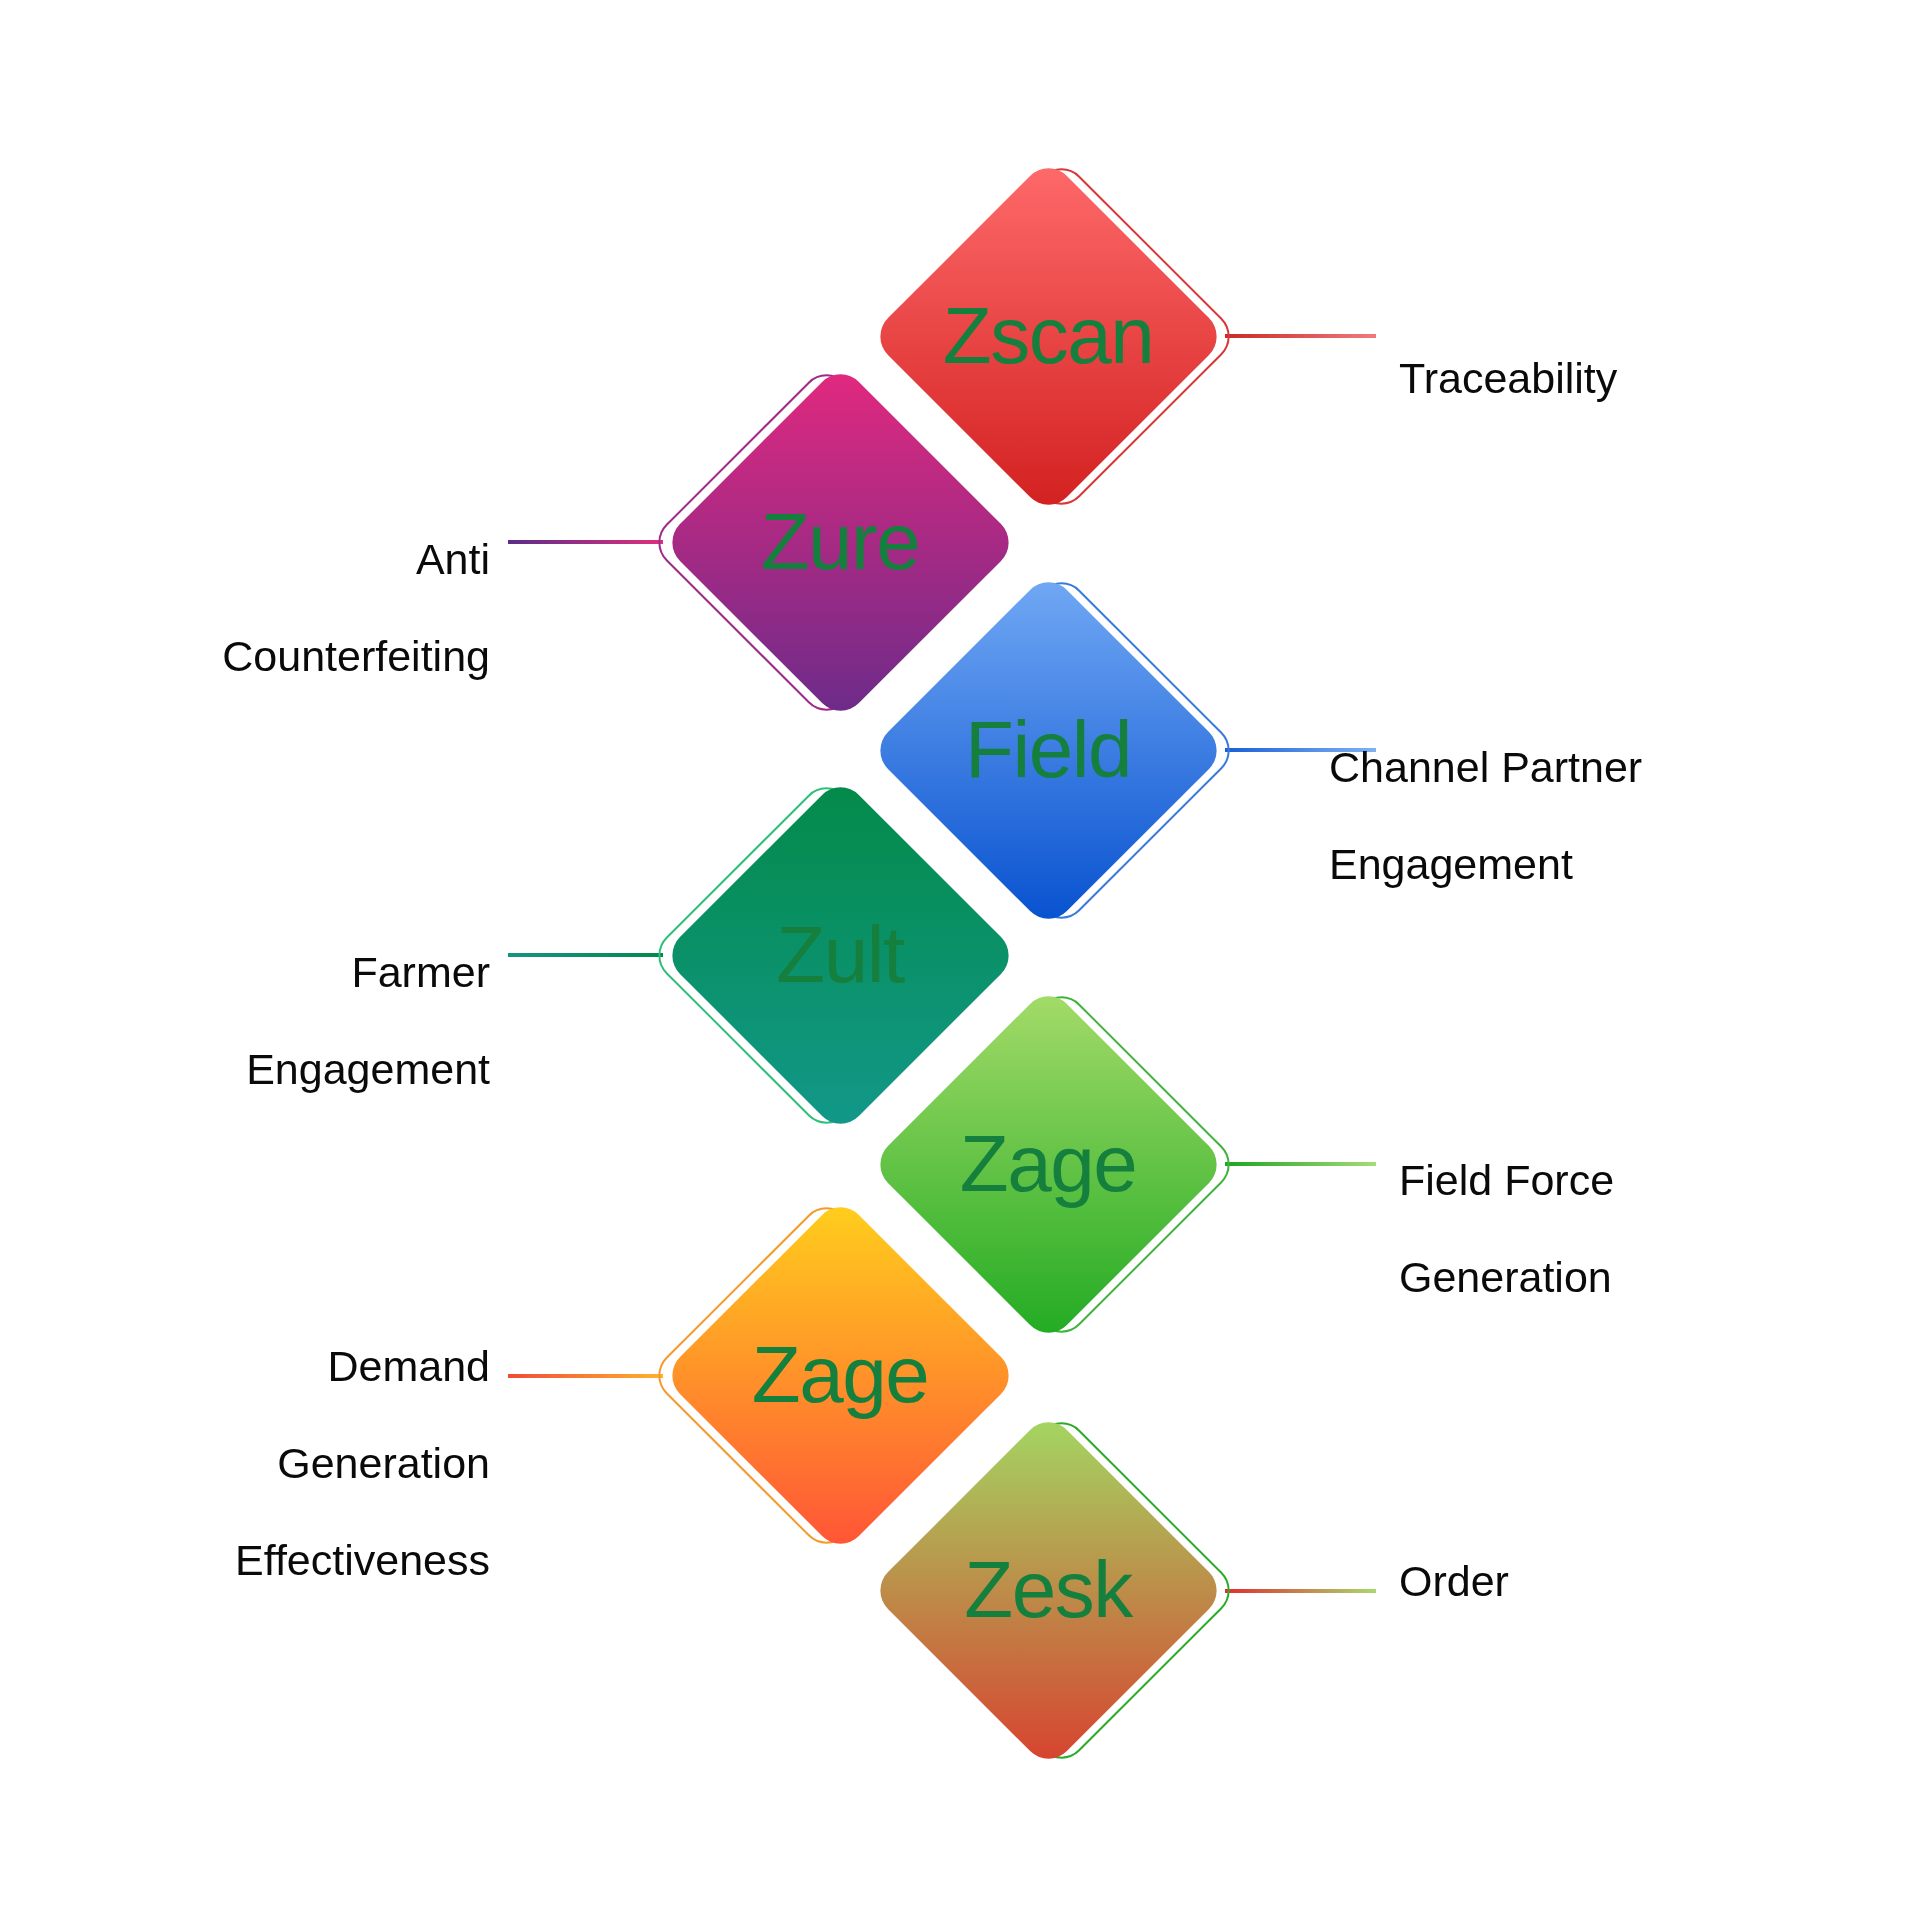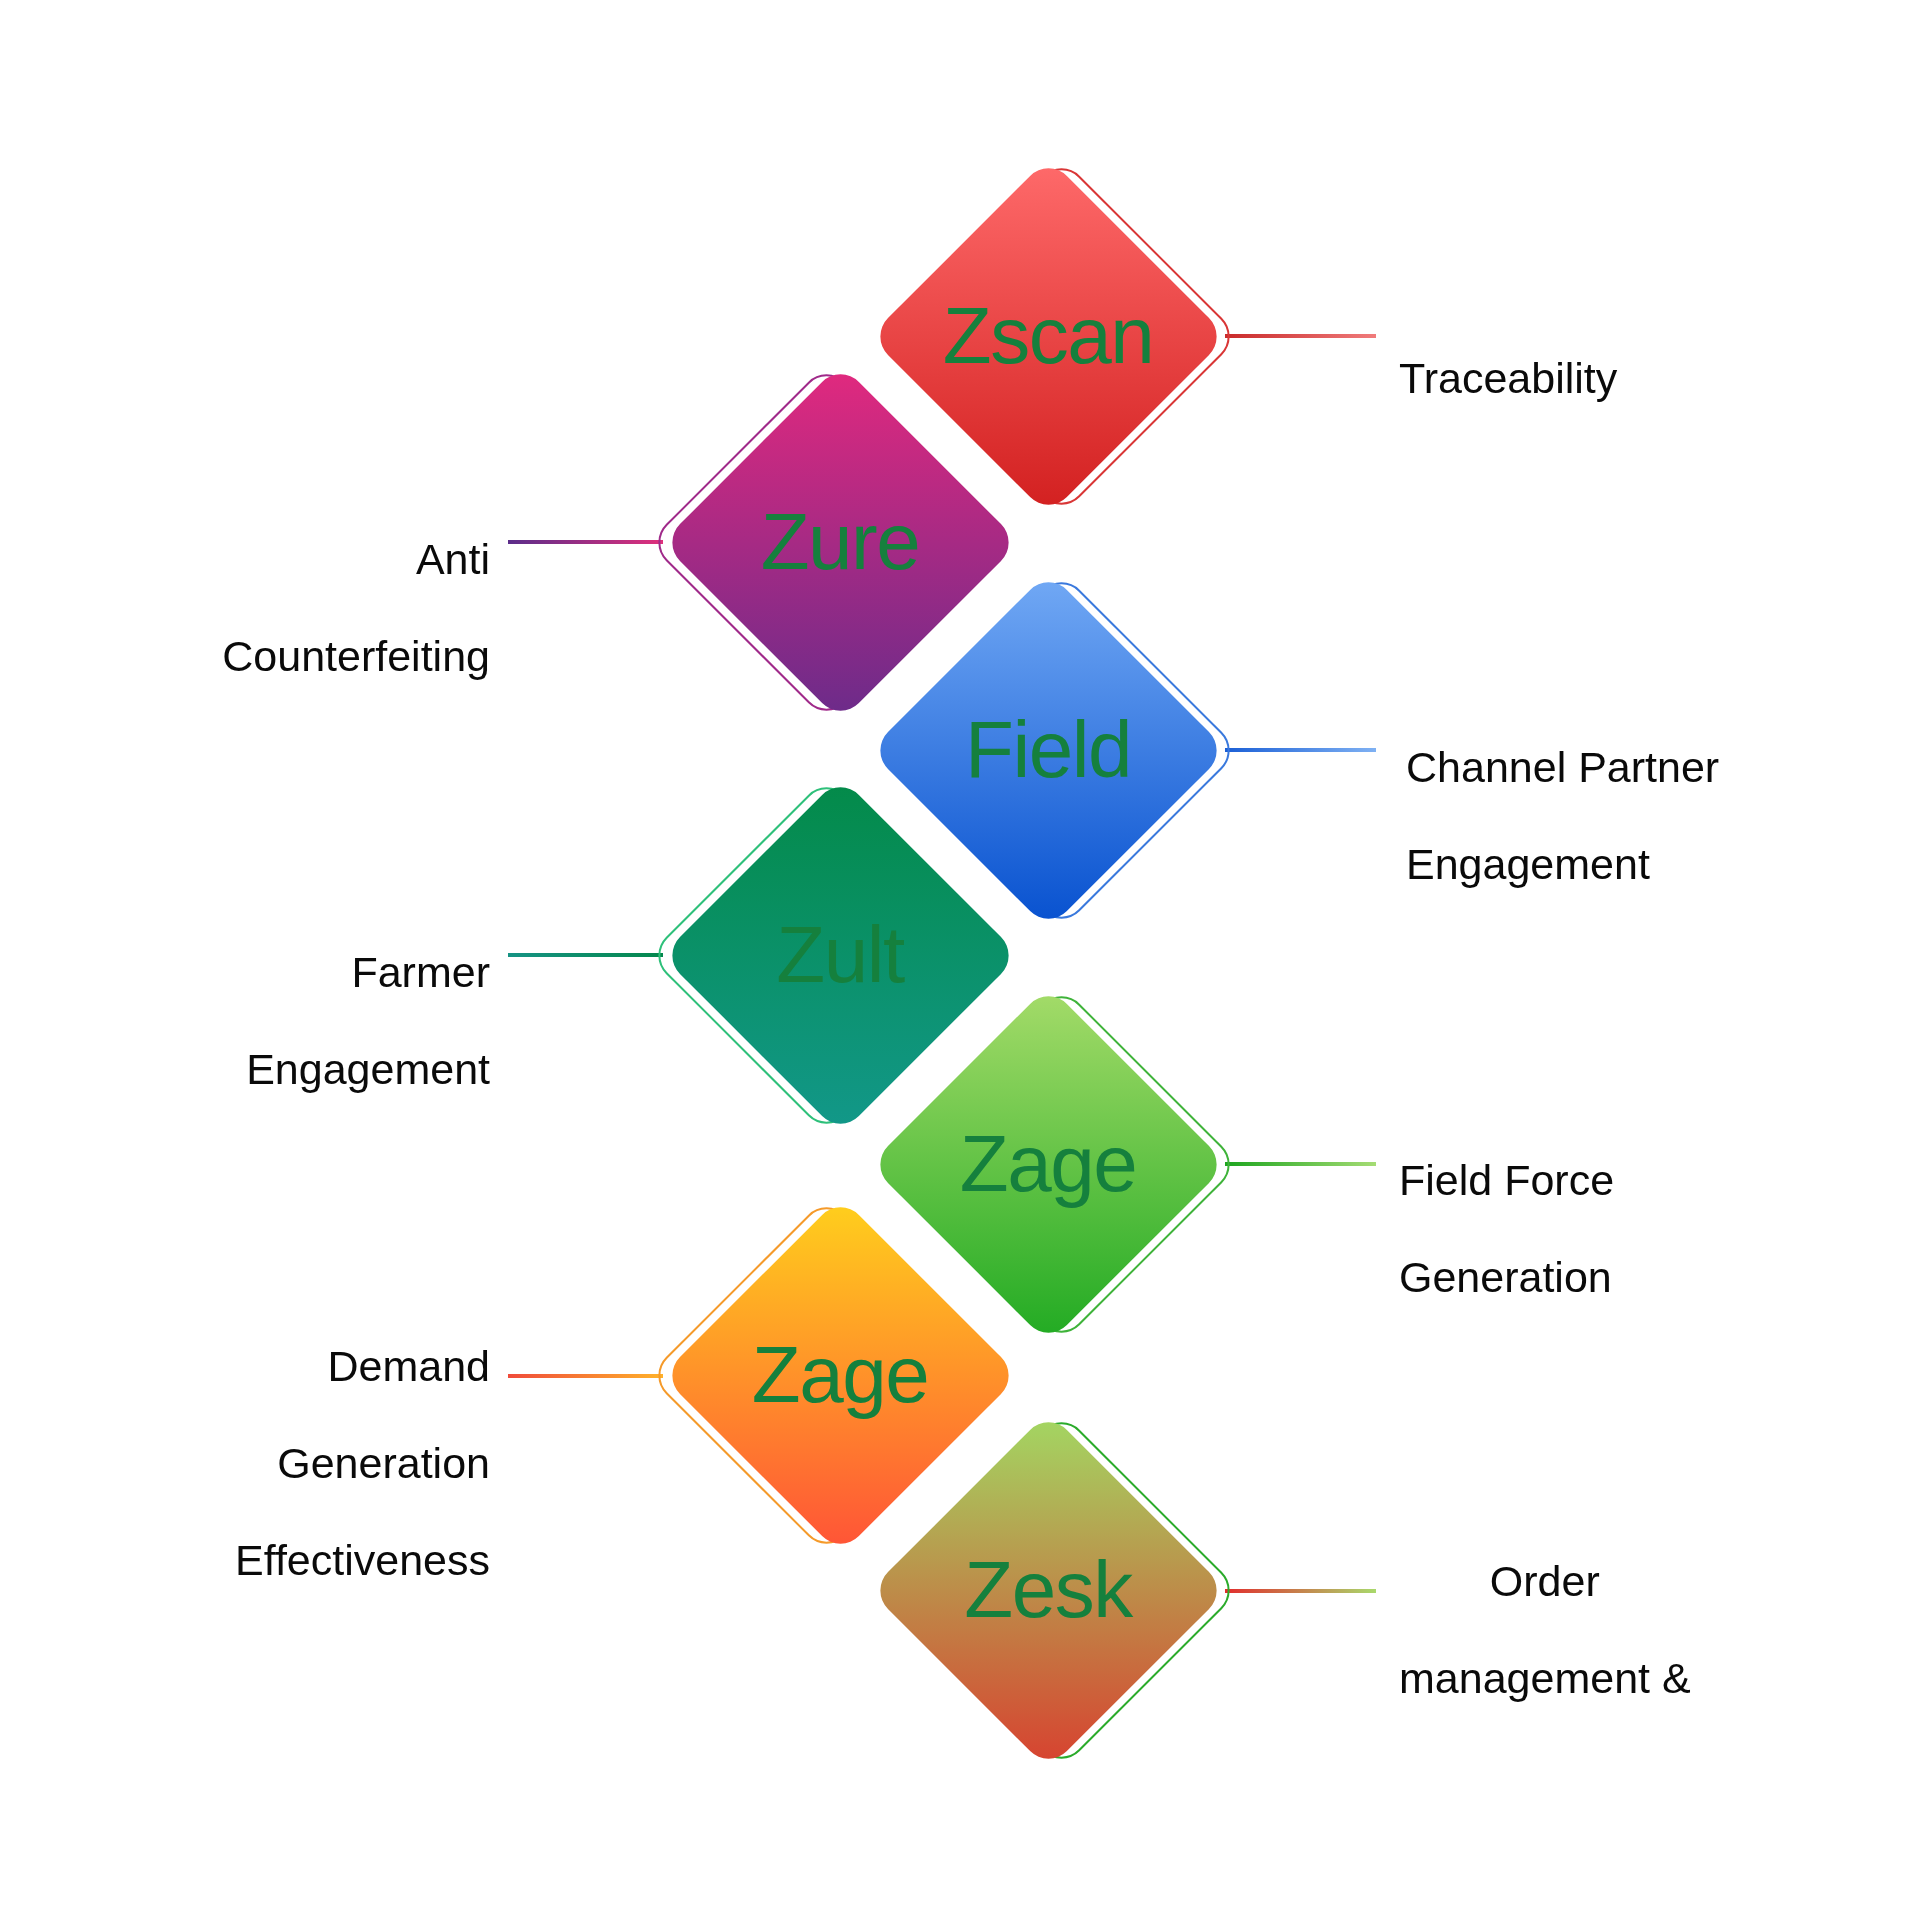--- a/index.html
+++ b/index.html
@@ -51,21 +51,21 @@
     <div class="desc left" style="top: 489px; right: 1436px;">
       <span>Anti</span>
       <span>Counterfeiting</span>
     </div>
     <div class="connector" style="left: 1225px; width: 151px; background: linear-gradient(to right, rgb(27, 95, 214), rgb(127, 177, 243)); top: 748px;"></div>
     <div class="node" style="left: 1048px; top: 750px;">
       <div class="outline" style="left: -113px; border-color: rgb(58, 121, 221);"></div>
       <div class="tile" style="background: linear-gradient(135deg, rgb(115, 170, 245), rgb(6, 80, 207)); box-shadow: transparent 0px 0px 0px 0px;"></div>
       <div class="tile-label">Field</div>
     </div>
-    <div class="desc right" style="top: 697px; left: 1406px;">
+    <div class="desc right" style="top: 697px; left: 1329px;">
       <span>Channel Partner</span>
       <span>Engagement</span>
     </div>
     <div class="connector" style="left: 508px; width: 155px; background: linear-gradient(to right, rgb(22, 147, 132), rgb(4, 135, 76)); top: 953px;"></div>
     <div class="node" style="left: 840px; top: 955px;">
       <div class="outline" style="left: -140px; border-color: rgb(46, 192, 122);"></div>
       <div class="tile" style="background: linear-gradient(135deg, rgb(3, 138, 72), rgb(18, 152, 138)); box-shadow: transparent 0px 0px 0px 0px;"></div>
       <div class="tile-label">Zult</div>
     </div>
     <div class="desc left" style="top: 902px; right: 1436px;">
@@ -94,16 +94,15 @@
       <span>Effectiveness</span>
     </div>
     <div class="connector" style="left: 1225px; width: 151px; background: linear-gradient(to right, rgb(226, 45, 45), rgb(169, 217, 108)); top: 1589px;"></div>
     <div class="node" style="left: 1048px; top: 1590px;">
       <div class="outline" style="left: -113px; border-color: rgb(43, 171, 43);"></div>
       <div class="tile" style="background: linear-gradient(135deg, rgb(162, 217, 99), rgb(216, 64, 47)); box-shadow: transparent 0px 0px 0px 0px;"></div>
       <div class="tile-label">Zesk</div>
     </div>
     <div class="desc right" style="top: 1511px; left: 1399px; text-align: center;">
       <span>Order</span>
-      <span>management &amp;</span>
     </div>
   </div>
 
 
 </body></html>

